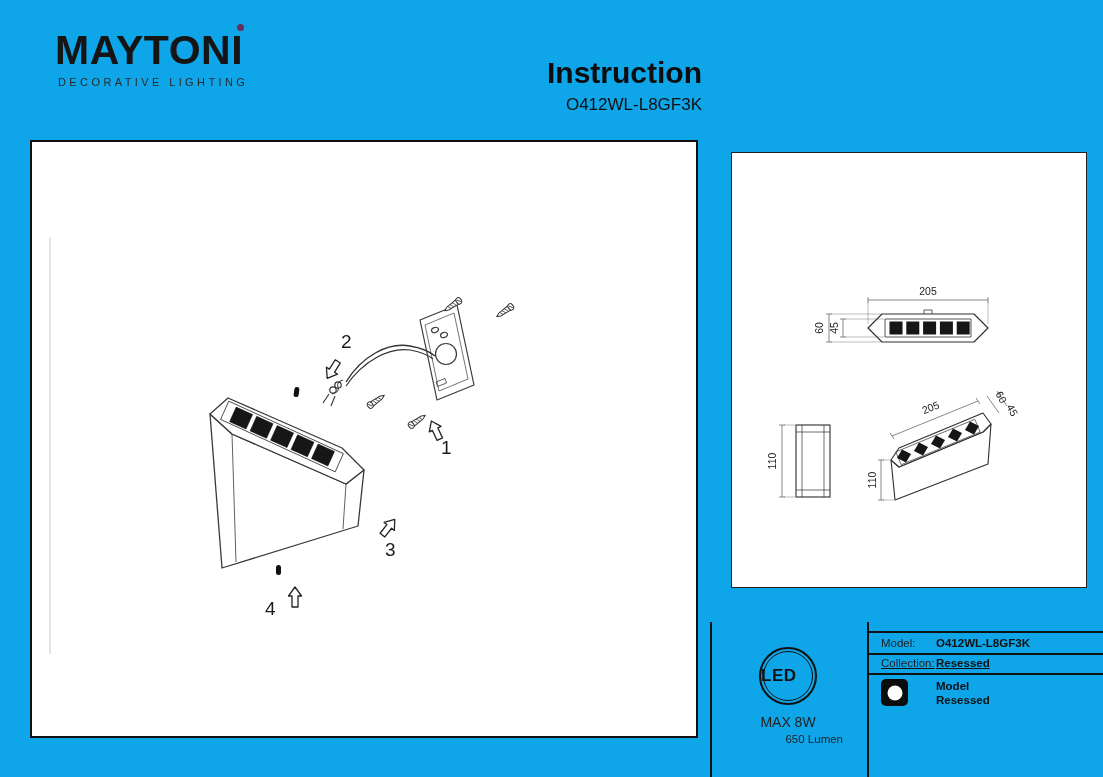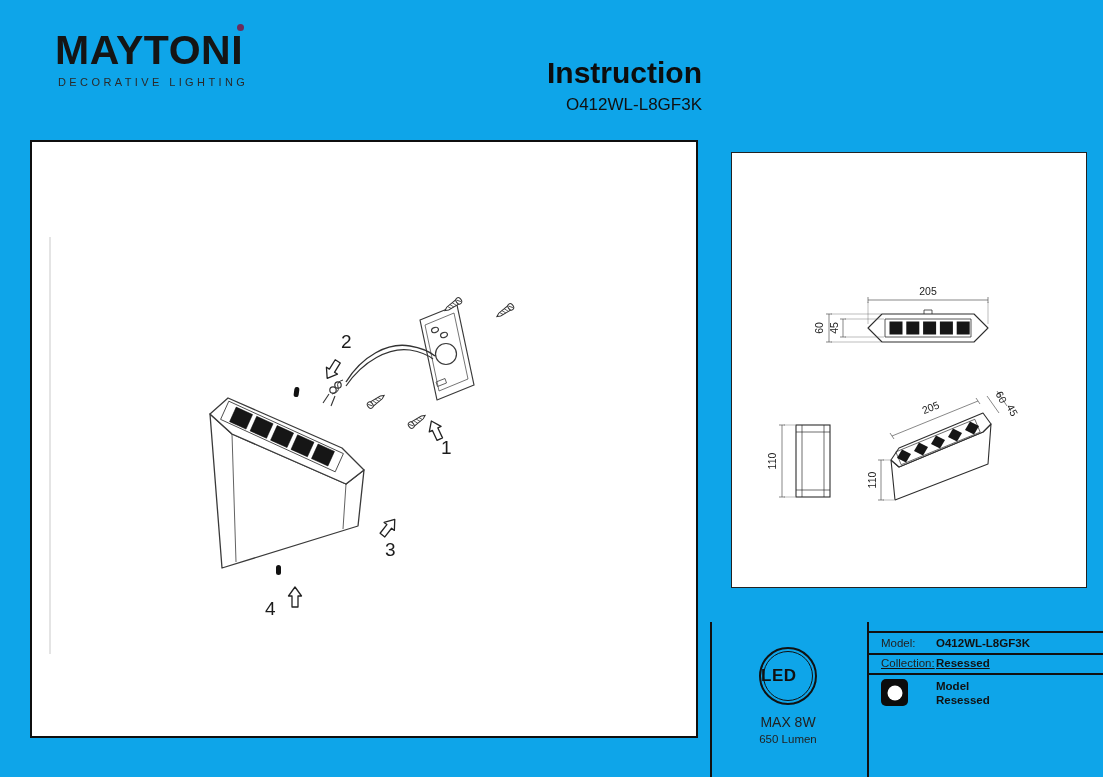--- a/index.html
+++ b/index.html
@@ -25,21 +25,21 @@
   .vline{position:absolute;width:1.5px;background:#111;}
   .hline{position:absolute;height:1.5px;background:#111;}
 
   
   .led-block{position:absolute;left:733px;top:647px;width:110px;text-align:center;}
   .led-ring{position:relative;width:58px;height:58px;border:2.5px solid #111;border-radius:50%;
             margin:0 auto;display:flex;align-items:center;}
   .led-ring::after{content:"";position:absolute;inset:2px;border:1.2px solid #111;border-radius:50%;}
   .led-label{font-size:17px;font-weight:700;letter-spacing:0.5px;}
   .led-max{margin-top:9px;font-size:14px;color:#222;}
-  .led-lumen{margin-top:3px;font-size:11.5px;color:#222;}
+  .led-lumen{margin-top:3px;font-size:11.5px;color:#222;text-align:right;}
 
   
   .spec-table{position:absolute;left:868px;top:632px;width:235px;font-size:11.5px;color:#111;}
   .spec-row{display:flex;align-items:center;height:21px;padding-left:13px;}
   .spec-row.r2{height:20px;text-decoration:underline;}
   .spec-label{width:55px;color:#222;}
   .spec-value{font-weight:700;}
   .mount-row{display:flex;align-items:flex-start;padding:6px 0 0 13px;}
   .mount-icon{position:relative;width:27px;height:27px;background:#0c0c0c;border-radius:5px;flex:0 0 auto;}
   .mount-icon::after{content:"";position:absolute;left:50%;top:50%;transform:translate(-50%,-50%);

